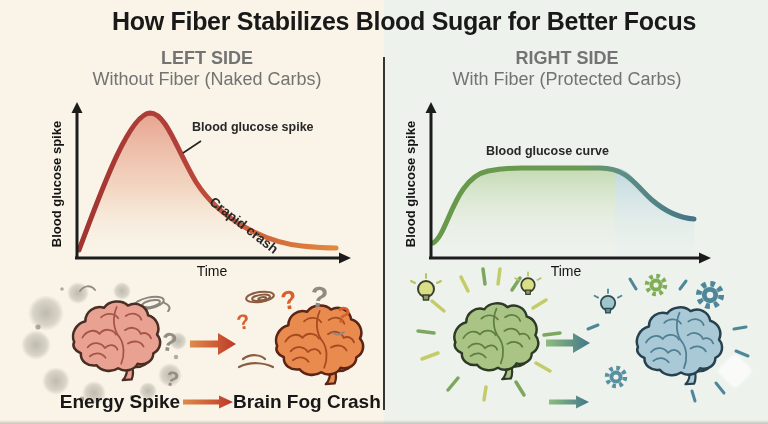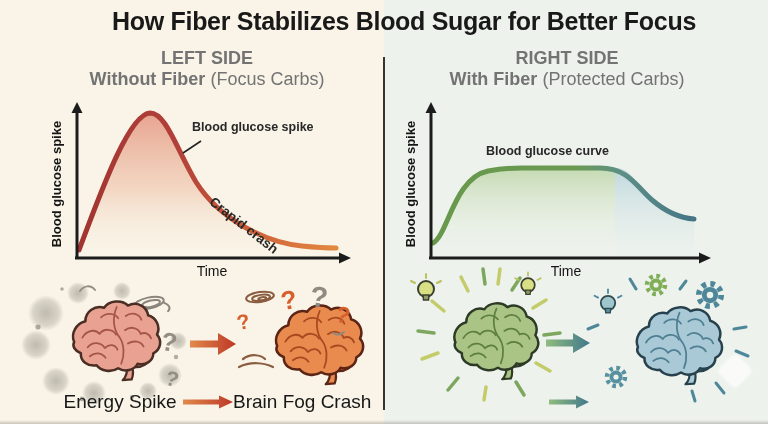--- a/index.html
+++ b/index.html
@@ -7,29 +7,29 @@
     font-family:"Liberation Sans",sans-serif;background:#f9f4e7;}
   .bg-right{position:absolute;left:384px;top:0;width:384px;height:424px;background:#edf2ec;}
   .divider{position:absolute;left:383px;top:57px;width:2px;height:353px;background:#35342f;}
   .bottom-edge{position:absolute;left:0;bottom:0;width:768px;height:4px;
     background:linear-gradient(rgba(0,0,0,0),rgba(90,85,75,.30));}
   .title{position:absolute;top:7px;left:0;width:768px;text-align:center;
     font-size:25px;font-weight:bold;color:#191919;letter-spacing:-.3px;padding-left:20px;}
   .panel-head{position:absolute;top:48px;width:330px;text-align:center;color:#737373;
     font-size:18px;line-height:21px;}
   .panel-head .l1{font-weight:bold;}
-  .panel-head .b{font-weight:bold;}
+  .panel-head .b{font-weight:normal;}
   .ph-left{left:42px;} .ph-right{left:402px;}
   .chart{position:absolute;overflow:visible;}
   .ylab{position:absolute;width:160px;height:16px;text-align:center;font-size:13px;
     font-weight:bold;color:#141414;transform:rotate(-90deg);}
   .xlab{position:absolute;width:120px;text-align:center;font-size:14px;font-weight:normal;color:#141414;}
   .anno{position:absolute;font-size:12.5px;font-weight:bold;color:#282828;white-space:nowrap;}
   .anno-rot{transform:rotate(38deg);transform-origin:left top;font-size:13.5px;}
-  .flow-label{position:absolute;font-size:19px;font-weight:normal;color:#171717;
+  .flow-label{position:absolute;font-size:19px;font-weight:bold;color:#171717;
     text-align:center;white-space:nowrap;}
   .figure{position:absolute;overflow:visible;}
   svg{overflow:visible;}
   svg text.qm{font-family:"Liberation Sans",sans-serif;font-weight:bold;text-anchor:middle;}
   .brain-pink{--bf:#e9a292;--bf2:#d98d7c;--bl:#a65648;--bo:#4a2e24;}
   .brain-orange{--bf:#e98b4f;--bf2:#d3713a;--bl:#a84a20;--bo:#5c2414;}
   .brain-green{--bf:#aac485;--bf2:#90ae69;--bl:#5d7f3f;--bo:#2c3a26;}
   .brain-blue{--bf:#aac9d6;--bf2:#8eb3c2;--bl:#4f7f92;--bo:#27424e;}
   .watermark{position:absolute;left:722px;top:358px;width:26px;height:26px;
     background:rgba(255,255,255,.7);transform:rotate(45deg);border-radius:5px;filter:blur(1px);}
@@ -99,21 +99,21 @@
 </svg>
 
 <div class="canvas">
   <div class="bg-right"></div>
   <div class="divider"></div>
 
   <div class="title">How Fiber Stabilizes Blood Sugar for Better Focus</div>
 
   <div class="panel-head ph-left">
     <div class="l1">LEFT SIDE</div>
-    <div class="l2"><span class="b">Without Fiber</span><span> (Focus Carbs)</span></div>
+    <div class="l2"><span class="b">Without Fiber</span><span> (Naked Carbs)</span></div>
   </div>
   <div class="panel-head ph-right">
     <div class="l1">RIGHT SIDE</div>
     <div class="l2"><span class="b">With Fiber</span><span> (Protected Carbs)</span></div>
   </div>
 
   <svg class="chart" style="left:40px;top:100px" width="320" height="185">
     <path d="M39,150 C58,100 88,14 110,13 C126,13 136,48 156,82 C180,120 225,142 262,146 C277,147.5 288,148 296,148 L296,156.5 L39,156.5 Z" fill="url(#g-lfill)"></path>
     <path d="M39,150 C58,100 88,14 110,13 C126,13 136,48 156,82 C180,120 225,142 262,146 C277,147.5 288,148 296,148" fill="none" stroke="url(#g-lstroke)" stroke-width="5" stroke-linecap="round"></path>
     <path d="M37,8 V158 M35,158 H305" stroke="#1c1c1c" stroke-width="3" fill="none"></path>

